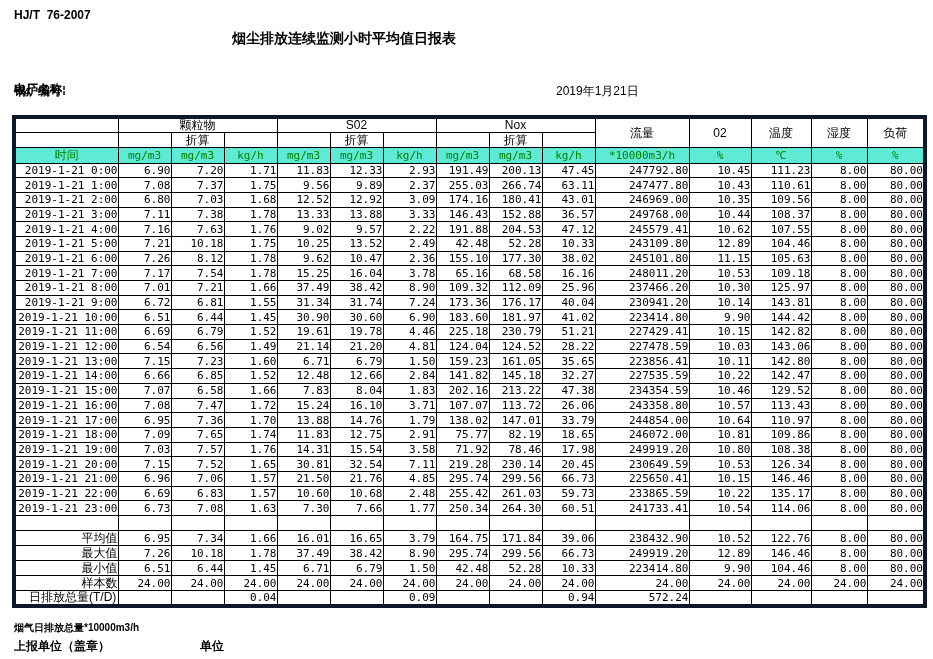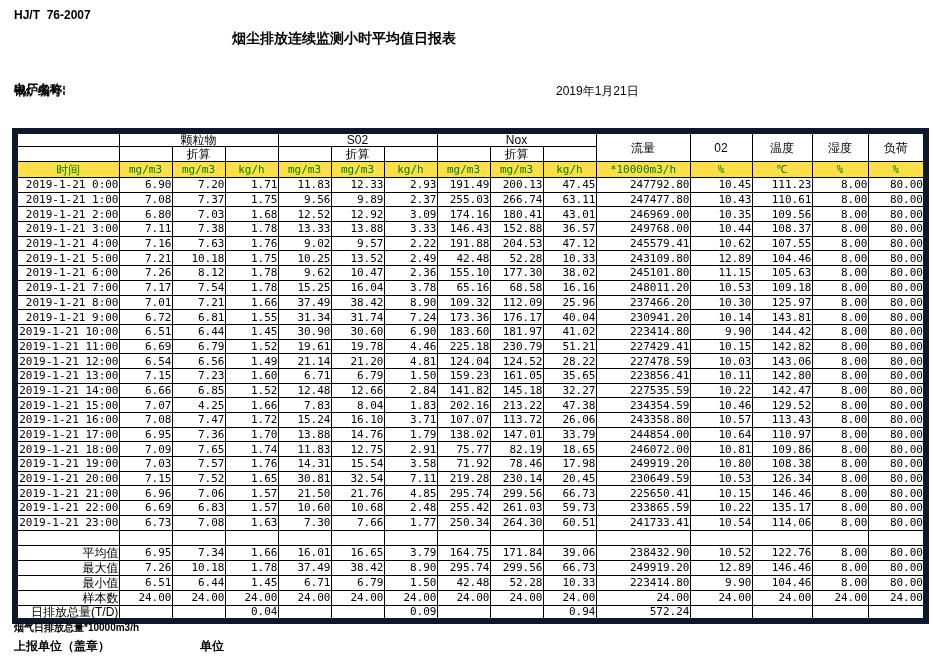--- a/index.html
+++ b/index.html
@@ -11,33 +11,33 @@
   .standard{left:14px;top:8px;font-size:12px;font-weight:bold;text-align:right;}
   .title{left:0;top:30px;width:650px;text-align:center;font-size:14px;font-weight:bold;margin-left:19px;}
   .plant-label{left:14px;top:81px;font-size:12px;font-weight:bold;}
   .boiler-label{left:14px;top:83px;font-size:12px;font-weight:bold;}
   .report-date{left:556px;top:83px;font-size:12px;}
   .flue-total{left:14px;top:621px;font-size:10px;font-weight:bold;}
   .report-unit{left:14px;top:638px;font-size:12px;font-weight:bold;}
   .unit-label{left:200px;top:638px;font-size:12px;font-weight:bold;}
 
   table.report{
-    position:absolute;left:12px;top:128px;
+    position:absolute;left:12px;top:115px;
     border-collapse:collapse;table-layout:fixed;
-    border:6px solid #0f172a;
+    border:4px solid #0f172a;
   }
   table.report th, table.report td{
     border:1px solid #000;padding:0;line-height:1;white-space:nowrap;
     font-weight:normal;
   }
   thead tr{height:15px;}
   thead tr.units-row{height:16px;}
   thead th{font-size:12px;text-align:center;}
   tr.units-row th{
-    background:#fde047;color:#008000;
+    background:#5eead4;color:#008000;
   }
   tr.units-row th.unit{
     font-family:"DejaVu Sans Mono", monospace;font-size:11px;
   }
   tbody.data tr{height:14.7px;margin-top:43px;}
   tbody.summary tr{height:15px;}
   td.time-cell{
     font-family:"DejaVu Sans Mono", monospace;font-size:11px;
     text-align:right;padding-right:5px;
   }
@@ -372,21 +372,21 @@
         <td class="num">32.27</td>
         <td class="num flow">227535.59</td>
         <td class="num">10.22</td>
         <td class="num">142.47</td>
         <td class="num">8.00</td>
         <td class="num">80.00</td>
       </tr>
       <tr>
         <td class="time-cell">2019-1-21 15:00</td>
         <td class="num">7.07</td>
-        <td class="num">4.25</td>
+        <td class="num">6.58</td>
         <td class="num">1.66</td>
         <td class="num">7.83</td>
         <td class="num">8.04</td>
         <td class="num">1.83</td>
         <td class="num">202.16</td>
         <td class="num">213.22</td>
         <td class="num">47.38</td>
         <td class="num flow">234354.59</td>
         <td class="num">10.46</td>
         <td class="num">129.52</td>

